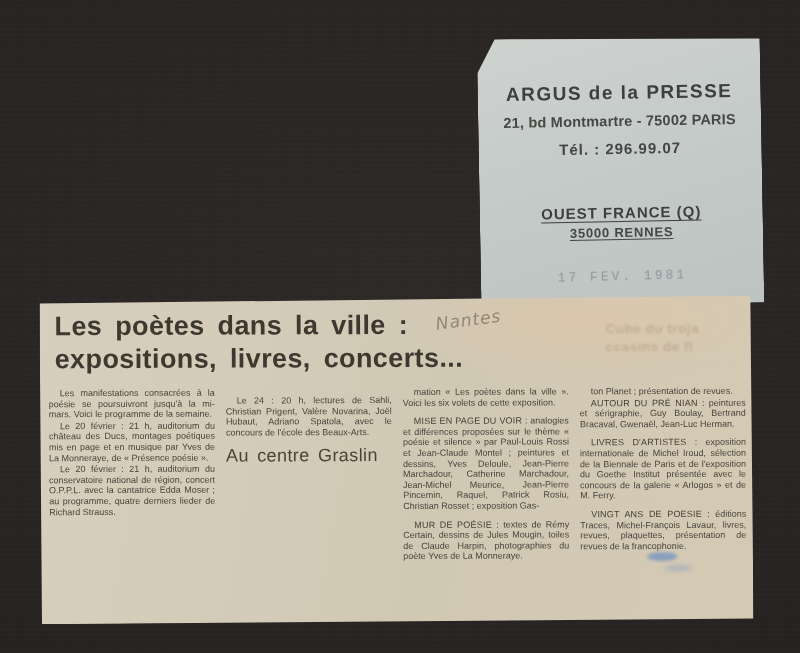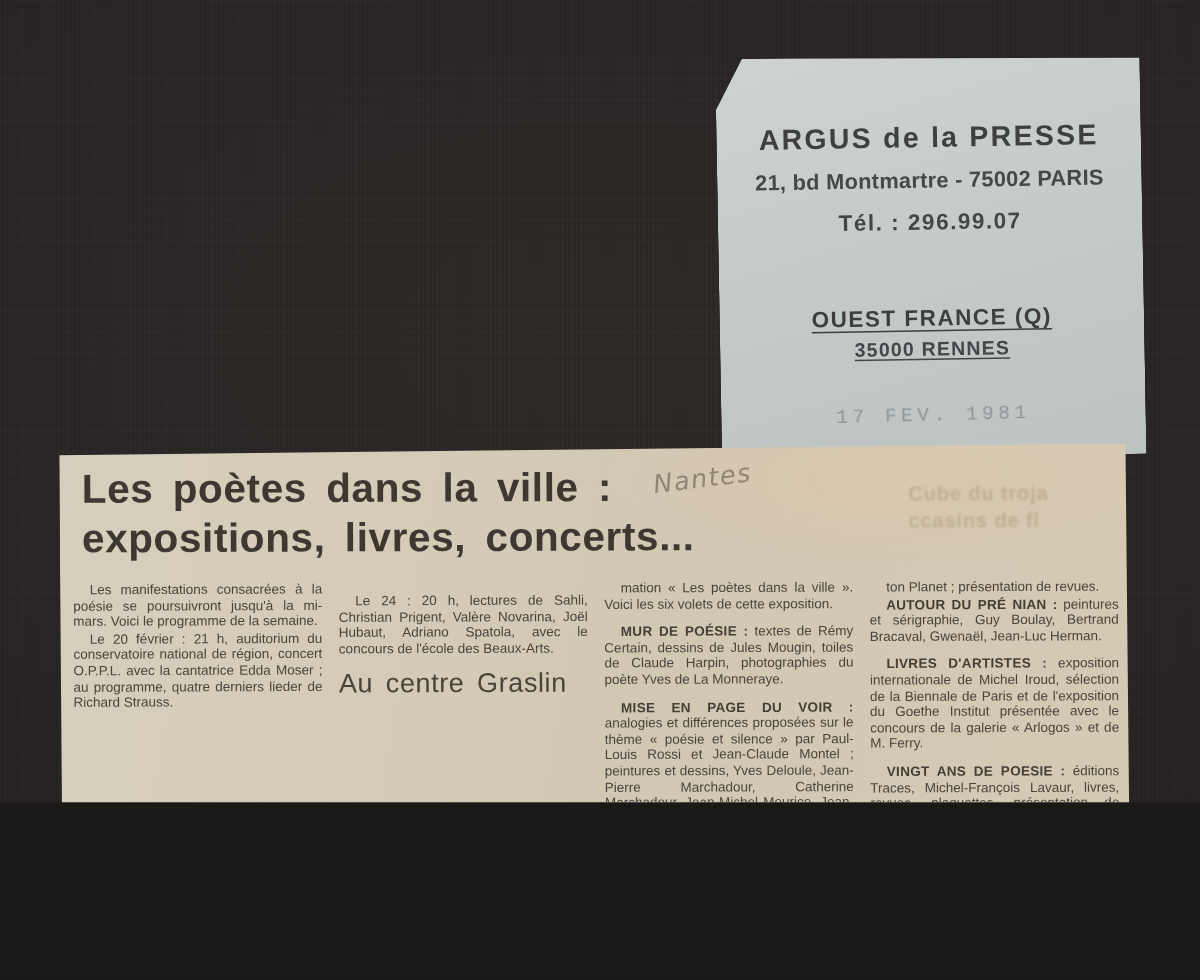--- a/index.html
+++ b/index.html
@@ -1,17 +1,17 @@
 <!DOCTYPE html>
 <html><head>
 <meta charset="utf-8">
 <style>
   html,body{margin:0;padding:0;background:#1b1917;}
   .photo{
-    position:relative;width:800px;height:535px;overflow:hidden;
+    position:relative;width:800px;height:653px;overflow:hidden;
     background:
       repeating-linear-gradient(90deg, rgba(255,255,255,.015) 0 1px, transparent 1px 3px),
       repeating-linear-gradient(0deg, rgba(0,0,0,.05) 0 2px, transparent 2px 5px),
       radial-gradient(120% 100% at 50% 42%, #2e2a28 0%, #282424 60%, #211e1d 100%);
     font-family:"Liberation Sans", sans-serif;
   }
 
   
   .argus-slip{
     position:absolute;left:479px;top:37px;width:283px;height:268px;
@@ -48,21 +48,21 @@
   .handwritten-note{position:absolute;left:396px;top:13px;
     font-style:italic;font-size:17px;color:#837b6a;opacity:.85;
     transform:rotate(-7deg);letter-spacing:1px;font-family:"DejaVu Sans",sans-serif;}
   .ghost{position:absolute;left:566px;top:24px;width:160px;text-align:left;
     font-weight:700;font-size:13.5px;line-height:18px;letter-spacing:.5px;
     color:rgba(170,147,118,.5);filter:blur(.8px);}
   .columns{position:absolute;left:9px;right:7px;top:90px;display:flex;gap:11px;}
   .col{flex:1;font-size:9px;line-height:10.6px;color:#4a443b;text-align:justify;}
   .col p{margin:0 0 1px;text-indent:11px;}
   .col p.sp{margin-top:8px;}
-  .col b{font-weight:700;color:#443e34;letter-spacing:.2px;}
+  .col b{font-weight:400;color:#443e34;letter-spacing:.2px;}
   .subheading{font-size:18px;font-weight:400;letter-spacing:.4px;word-spacing:3px;
     color:#4a4337;margin:13px 0 20px;text-indent:0 !important;}
   .smudge{position:absolute;border-radius:50%;background:#4e7fc7;pointer-events:none;}
   .smudge-1{left:607px;top:256px;width:30px;height:9px;opacity:.55;filter:blur(1.5px);}
   .smudge-2{left:624px;top:269px;width:28px;height:6px;opacity:.28;filter:blur(2px);}
 </style>
 </head>
 <body>
 
 <div class="photo">
@@ -86,32 +86,33 @@
 
     <div class="ghost">
       <div>Cube du troja</div>
       <div>ccasins de fl</div>
     </div>
 
     <div class="columns">
 
       <div class="col">
         <p><span>Les manifestations consacrées à la poésie se poursuivront jusqu'à la mi-mars. Voici le programme de la semaine.</span></p>
+        <p><span>Le 20 février : 21 h, auditorium du château des Ducs, montages poétiques mis en page et en musique par Yves de La Monneraye, de « Présence poésie ».</span></p>
         <p><span>Le 20 février : 21 h, auditorium du conservatoire national de région, concert O.P.P.L. avec la cantatrice Edda Moser ; au programme, quatre derniers lieder de Richard Strauss.</span></p>
       </div>
 
       <div class="col">
         <p class="sp"><span>Le 24 : 20 h, lectures de Sahli, Christian Prigent, Valère Novarina, Joël Hubaut, Adriano Spatola, avec le concours de l'école des Beaux-Arts.</span></p>
         <h2 class="subheading">Au centre Graslin</h2>
       </div>
 
       <div class="col">
         <p><span>mation « Les poètes dans la ville ». Voici les six volets de cette exposition.</span></p>
+        <p class="sp"><b>MISE EN PAGE DU VOIR :</b><span> analogies et différences proposées sur le thème « poésie et silence » par Paul-Louis Rossi et Jean-Claude Montel ; peintures et dessins, Yves Deloule, Jean-Pierre Marchadour, Catherine Marchadour, Jean-Michel Meurice, Jean-Pierre Pincemin, Raquel, Patrick Rosiu, Christian Rosset ; exposition Gas-</span></p>
         <p class="sp"><b>MUR DE POÉSIE :</b><span> textes de Rémy Certain, dessins de Jules Mougin, toiles de Claude Harpin, photographies du poète Yves de La Monneraye.</span></p>
-        <p class="sp"><b>MISE EN PAGE DU VOIR :</b><span> analogies et différences proposées sur le thème « poésie et silence » par Paul-Louis Rossi et Jean-Claude Montel ; peintures et dessins, Yves Deloule, Jean-Pierre Marchadour, Catherine Marchadour, Jean-Michel Meurice, Jean-Pierre Pincemin, Raquel, Patrick Rosiu, Christian Rosset ; exposition Gas-</span></p>
       </div>
 
       <div class="col">
         <p><span>ton Planet ; présentation de revues.</span></p>
         <p><b>AUTOUR DU PRÉ NIAN :</b><span> peintures et sérigraphie, Guy Boulay, Bertrand Bracaval, Gwenaël, Jean-Luc Herman.</span></p>
         <p class="sp"><b>LIVRES D'ARTISTES :</b><span> exposition internationale de Michel Iroud, sélection de la Biennale de Paris et de l'exposition du Goethe Institut présentée avec le concours de la galerie « Arlogos » et de M. Ferry.</span></p>
         <p class="sp"><b>VINGT ANS DE POESIE :</b><span> éditions Traces, Michel-François Lavaur, livres, revues, plaquettes, présentation de revues de la francophonie.</span></p>
       </div>
 
     </div>

